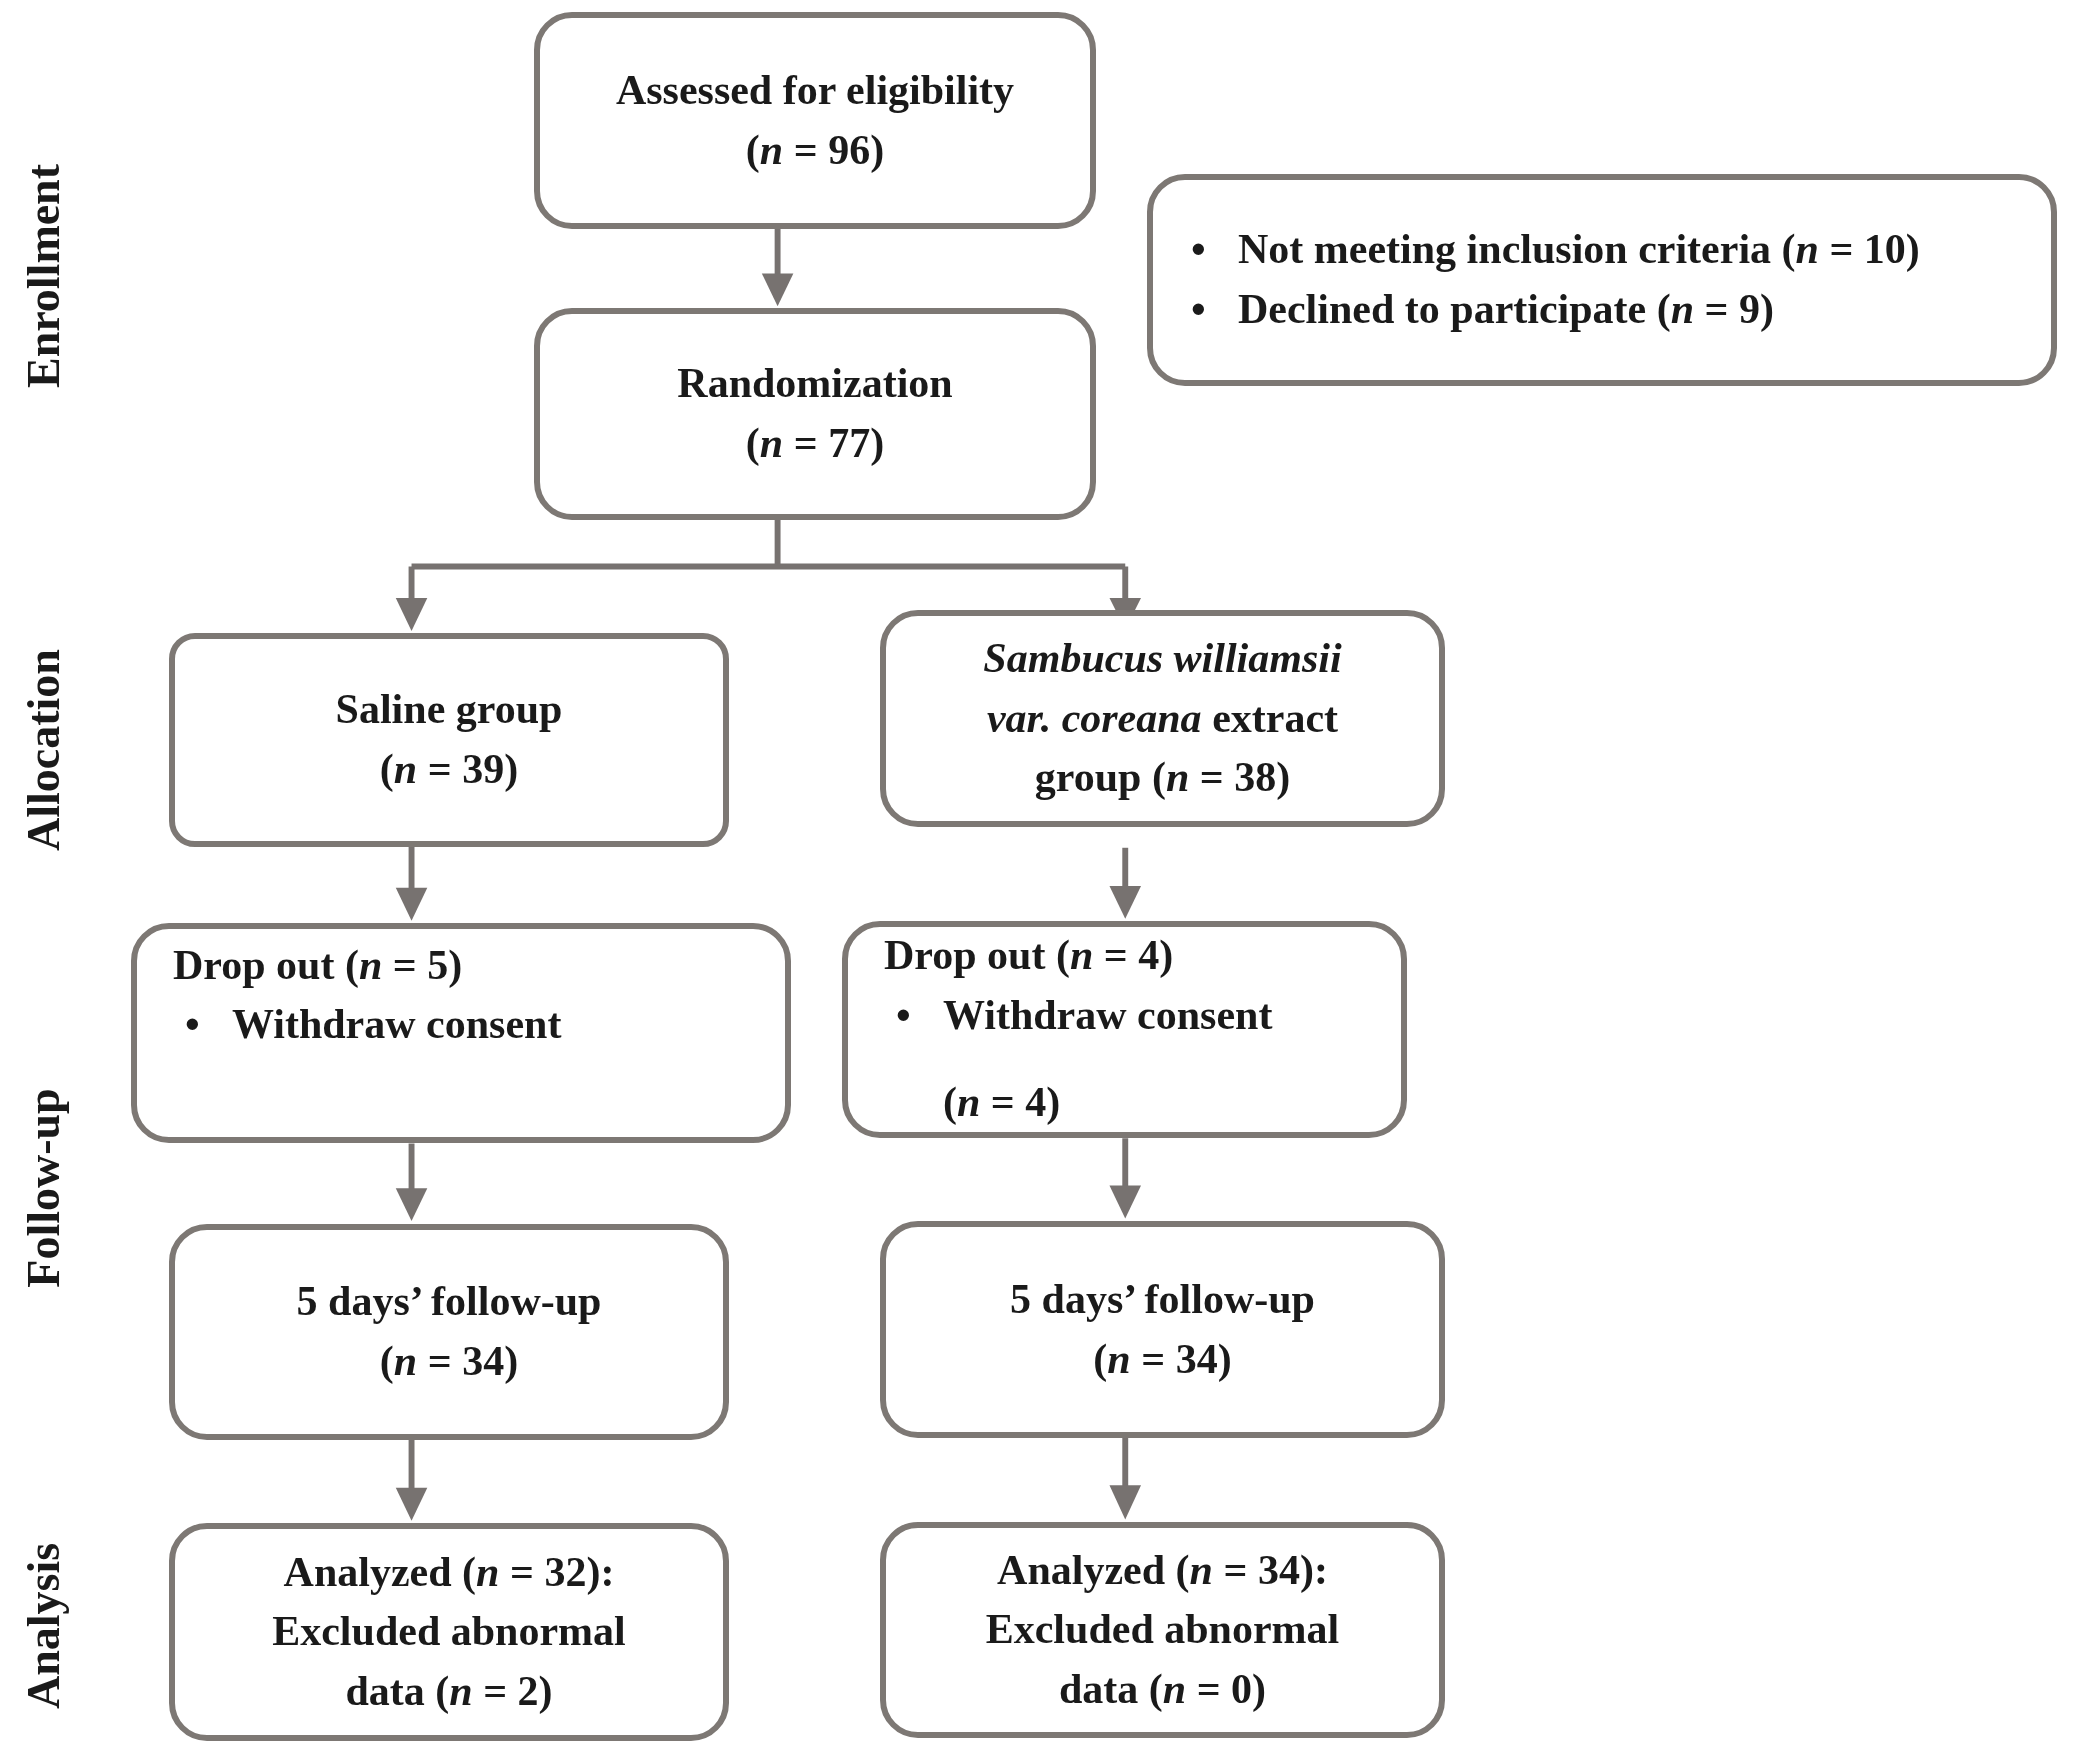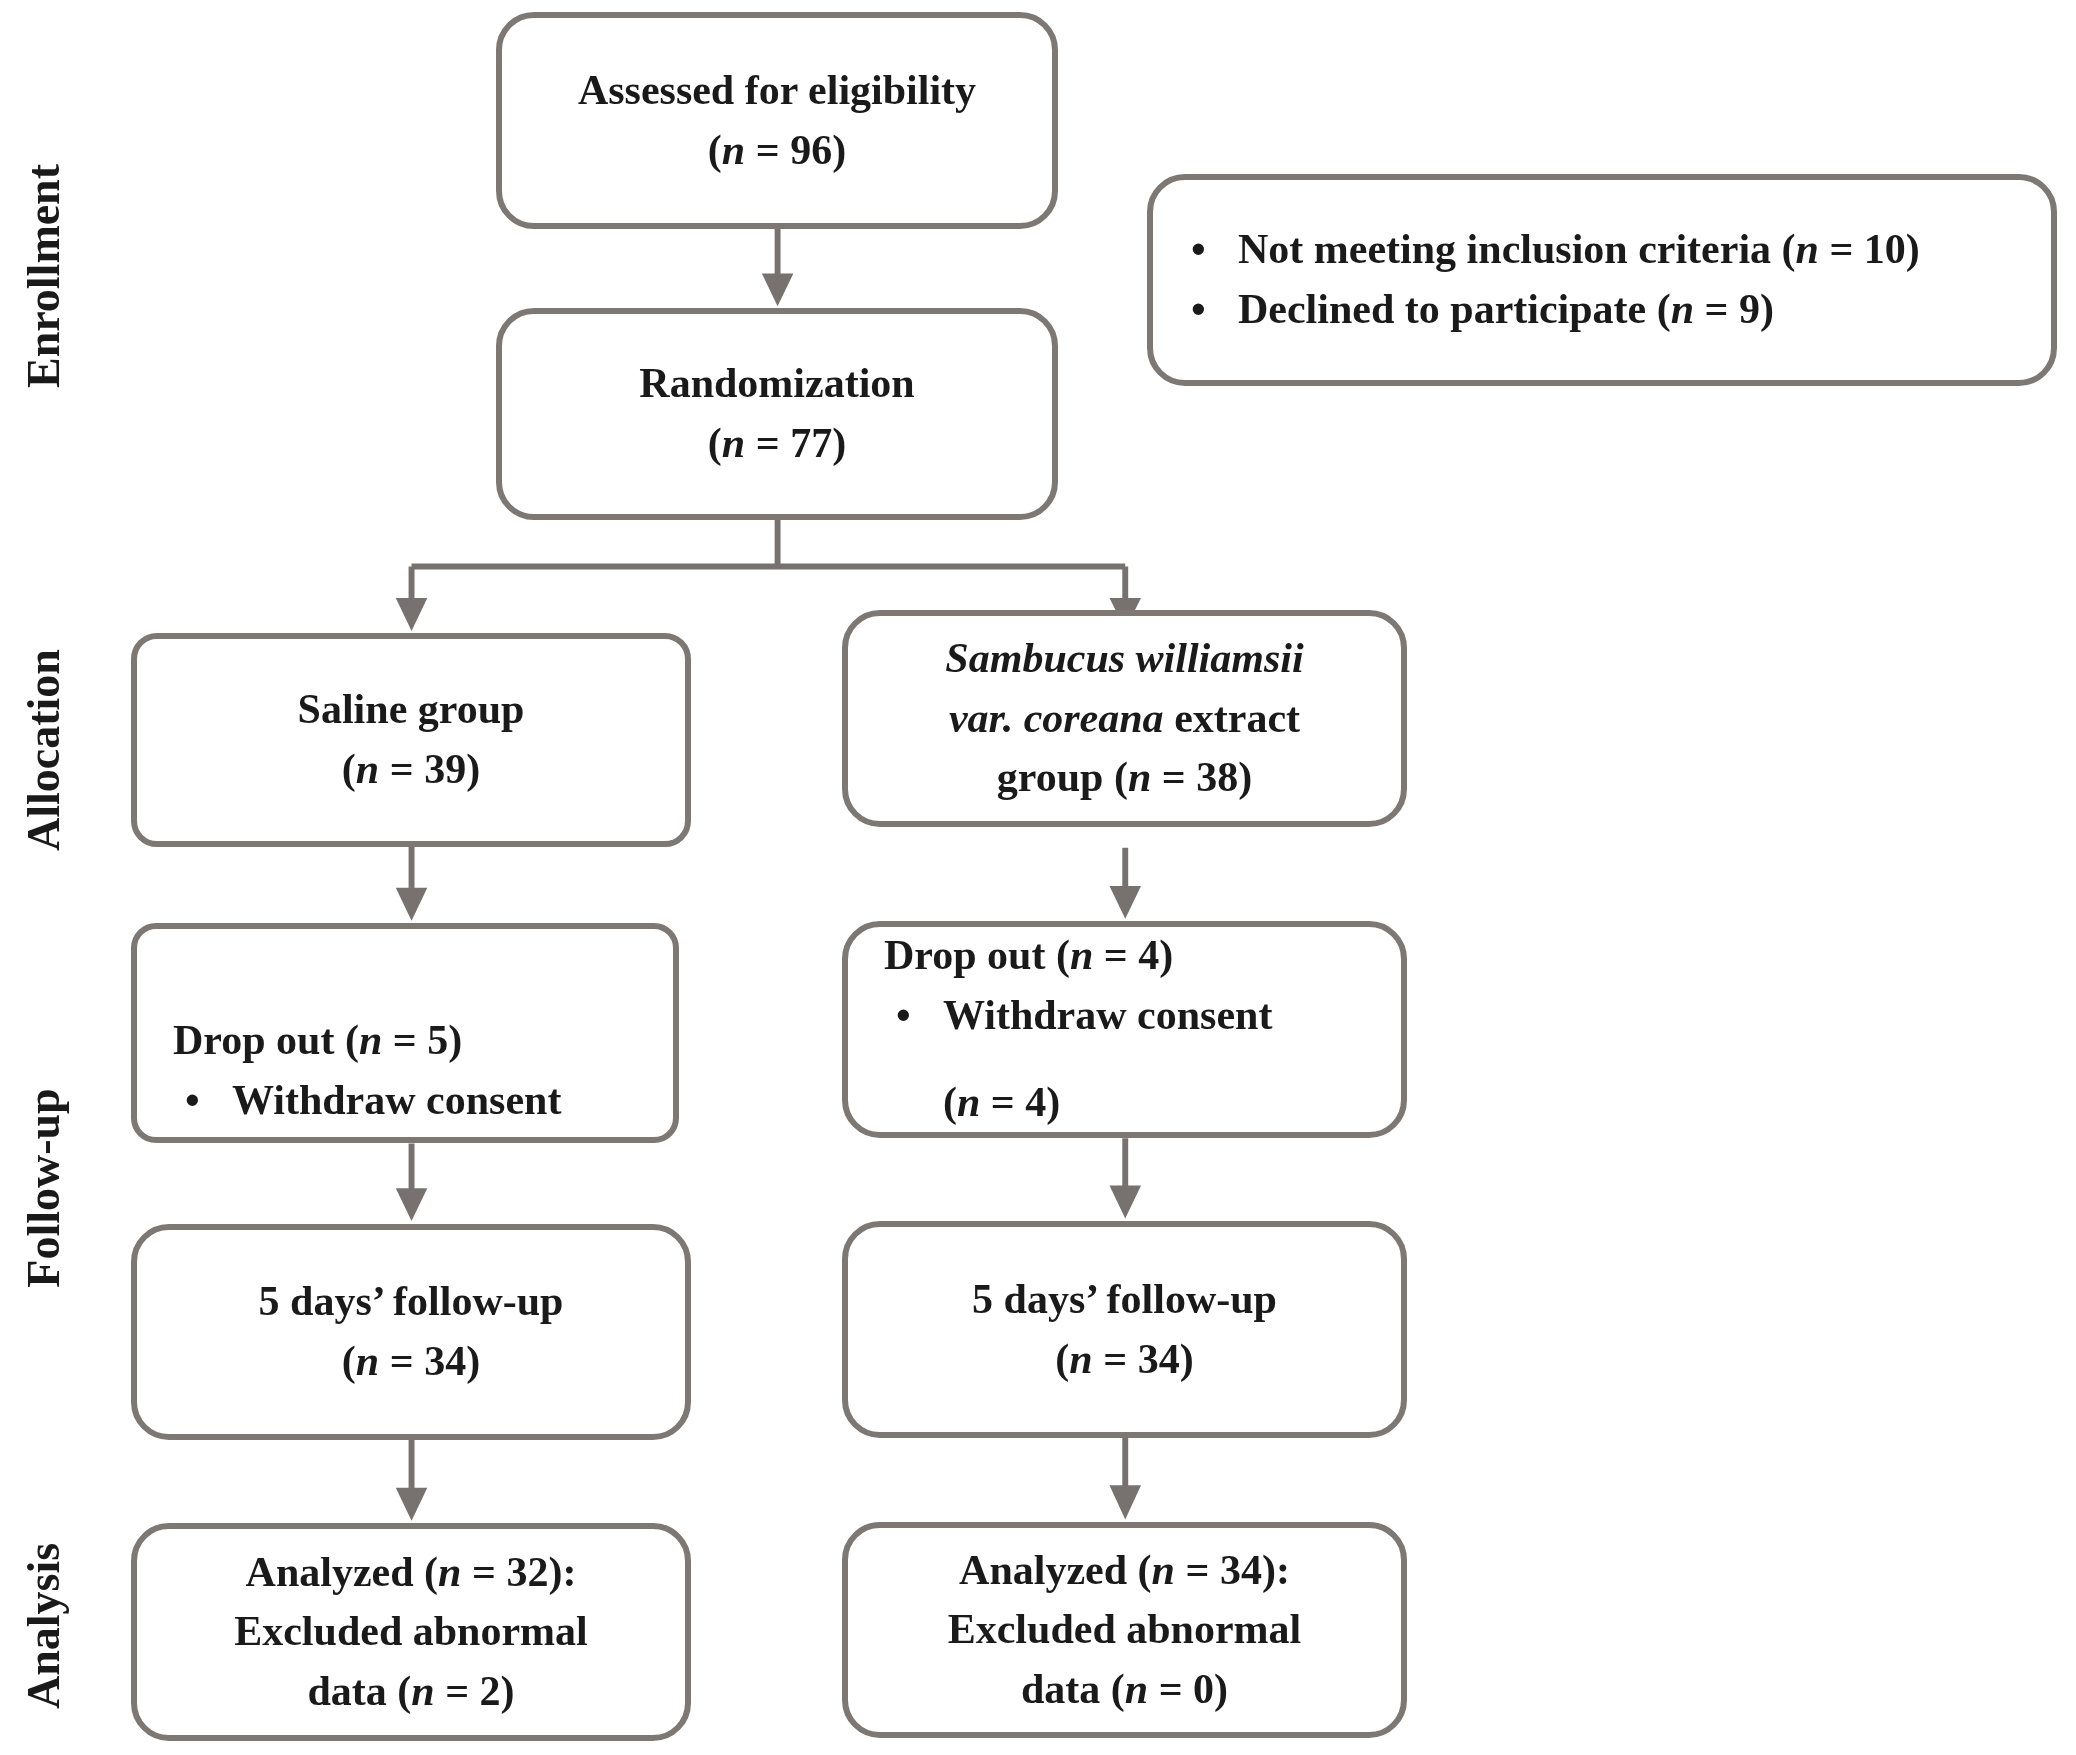--- a/index.html
+++ b/index.html
@@ -24,42 +24,42 @@
     border-radius: 38px;
     background: #ffffff;
     font-weight: bold;
     font-size: 42px;
     line-height: 1.42;
     display: flex;
     flex-direction: column;
     justify-content: center;
     z-index: 2;
   }
-  .node.center { text-align: center; }
+  .node.center { text-align: center; margin-left: 38px; }
   .node.left   { align-items: flex-start; text-align: left; }
   .it { font-style: italic; }
   .line { white-space: nowrap; }
   .bullet-row {
     display: flex;
     align-items: flex-start;
   }
   .bullet-glyph {
     width: 59px;
     flex: 0 0 59px;
     text-align: left;
     padding-left: 12px;
     box-sizing: border-box;
   }
   
   #box-assessed      { left: 496px;  top: 12px;   width: 562px;  height: 217px; }
   #box-excluded      { left: 1147px; top: 174px;  width: 910px; height: 212px; padding: 6.6px 20px 6.6px 26px; justify-content: center; }
   #box-randomization { left: 496px;  top: 308px;  width: 562px;  height: 212px; }
   #box-saline        { left: 131px;  top: 633px;  width: 560px;  height: 214px; border-radius: 26px; }
   #box-swc           { left: 842px; top: 610px;  width: 565px;  height: 217px; }
-  #box-dropout-left  { left: 131px;  top: 923px; width: 548px;  height: 220px; padding: 6.6px 13px 6.6px 36px; justify-content: flex-end; border-radius: 25px; }
+  #box-dropout-left  { left: 131px;  top: 923px; width: 660px;  height: 220px; padding: 6.6px 13px 6.6px 36px; justify-content: flex-start; }
   #box-dropout-right { left: 842px; top: 921px; width: 565px;  height: 217px; padding: 6.6px 13px 6.6px 36px; justify-content: center; }
   #box-followup-left { left: 131px;  top: 1224px; width: 560px;  height: 216px; }
   #box-followup-right{ left: 842px; top: 1221px; width: 565px;  height: 217px; }
   #box-analysis-left { left: 131px;  top: 1523px; width: 560px;  height: 218px; }
   #box-analysis-right{ left: 842px; top: 1522px; width: 565px;  height: 216px; }
   .bullet-indent-wrap { display: flex; flex-direction: column; gap: 28px; }
   
   .stage-label {
     position: absolute;
     left: 43px;

